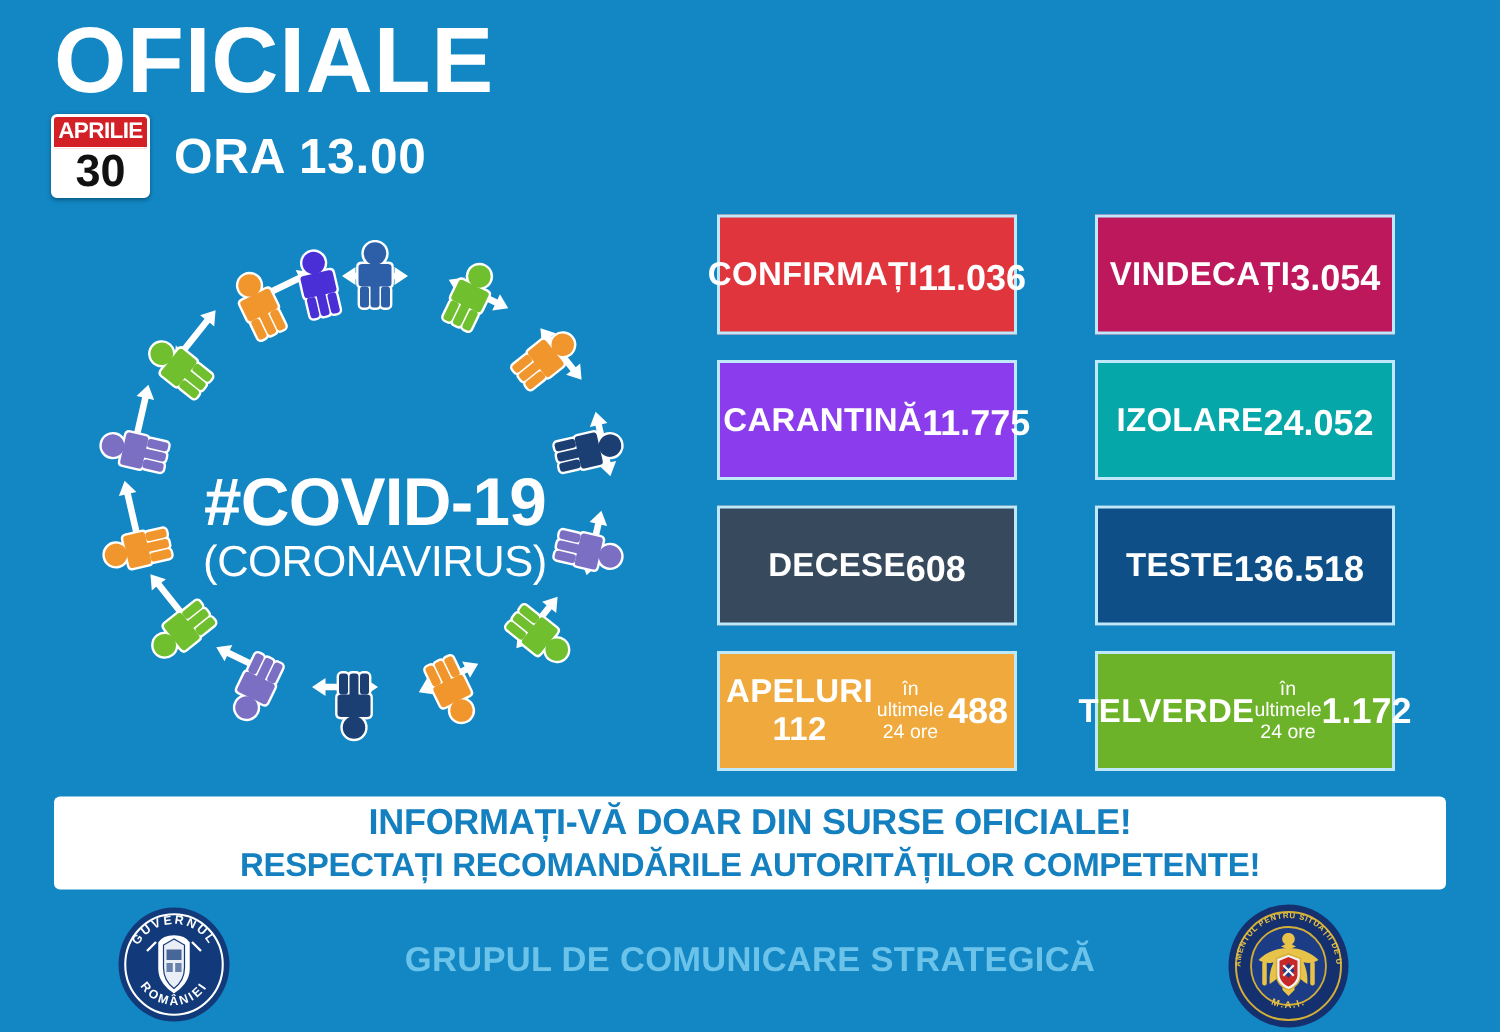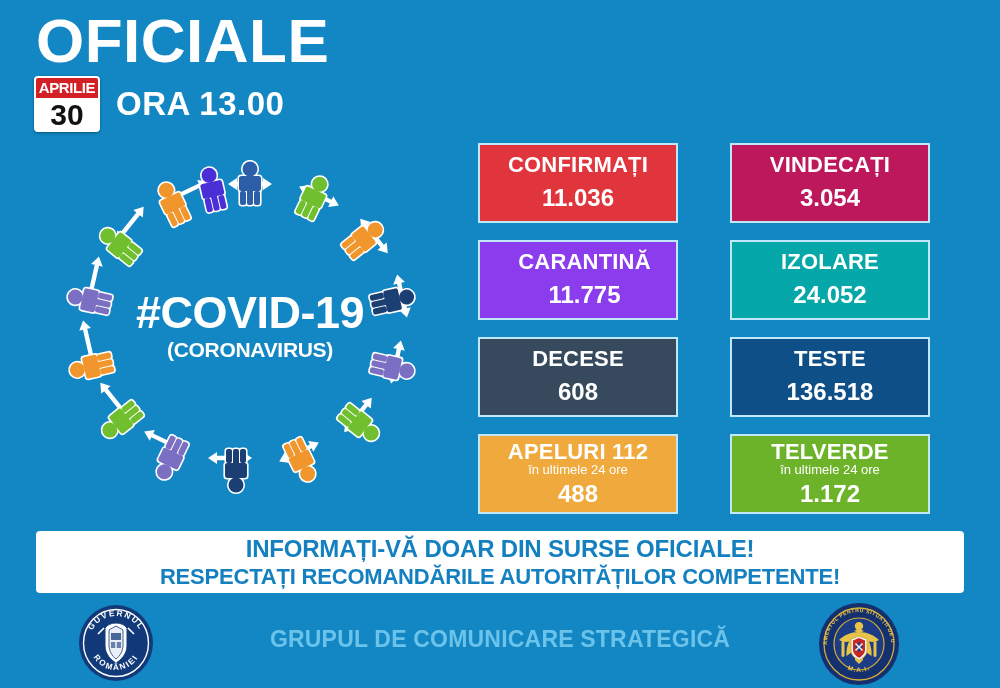--- a/index.html
+++ b/index.html
@@ -58,39 +58,39 @@
     width: 420px; height: 360px;
   }
   #circle-graphic svg { display: block; width: 420px; height: 360px; }
   #covid-text {
     position: absolute; left: 0; top: 130px;
     width: 420px; text-align: center;
     pointer-events: none;
   }
   #covid-main {
     font-size: 45px; font-weight: bold; color: #ffffff;
-    letter-spacing: -0.5px; line-height: 1.02;
+    letter-spacing: -0.5px; line-height: 1.02; margin-top: 22px;
   }
   #covid-sub {
-    font-size: 21px; font-weight: bold; color: #ffffff;
+    font-size: 29px; font-weight: normal; color: #ffffff;
     letter-spacing: -0.3px; line-height: 1.1; margin-top: 2px;
   }
 
   
   #stats {
     position: absolute; left: 478px; top: 143px;
     width: 452px; height: 372px;
     display: grid;
     grid-template-columns: 200px 200px;
     grid-template-rows: repeat(4, 80px);
     column-gap: 52px; row-gap: 17px;
   }
   .card {
     border: 2px solid #bfe9fb;
-    display: flex; flex-direction: column;
+    display: flex; flex-direction: row;
     align-items: center; justify-content: center;
     color: #ffffff; text-align: center;
     padding: 2px 4px;
   }
   .card-label {
     font-size: 22px; font-weight: bold;
     line-height: 1.12; letter-spacing: 0.2px;
   }
   .card-sublabel {
     font-size: 13px; font-weight: normal;

